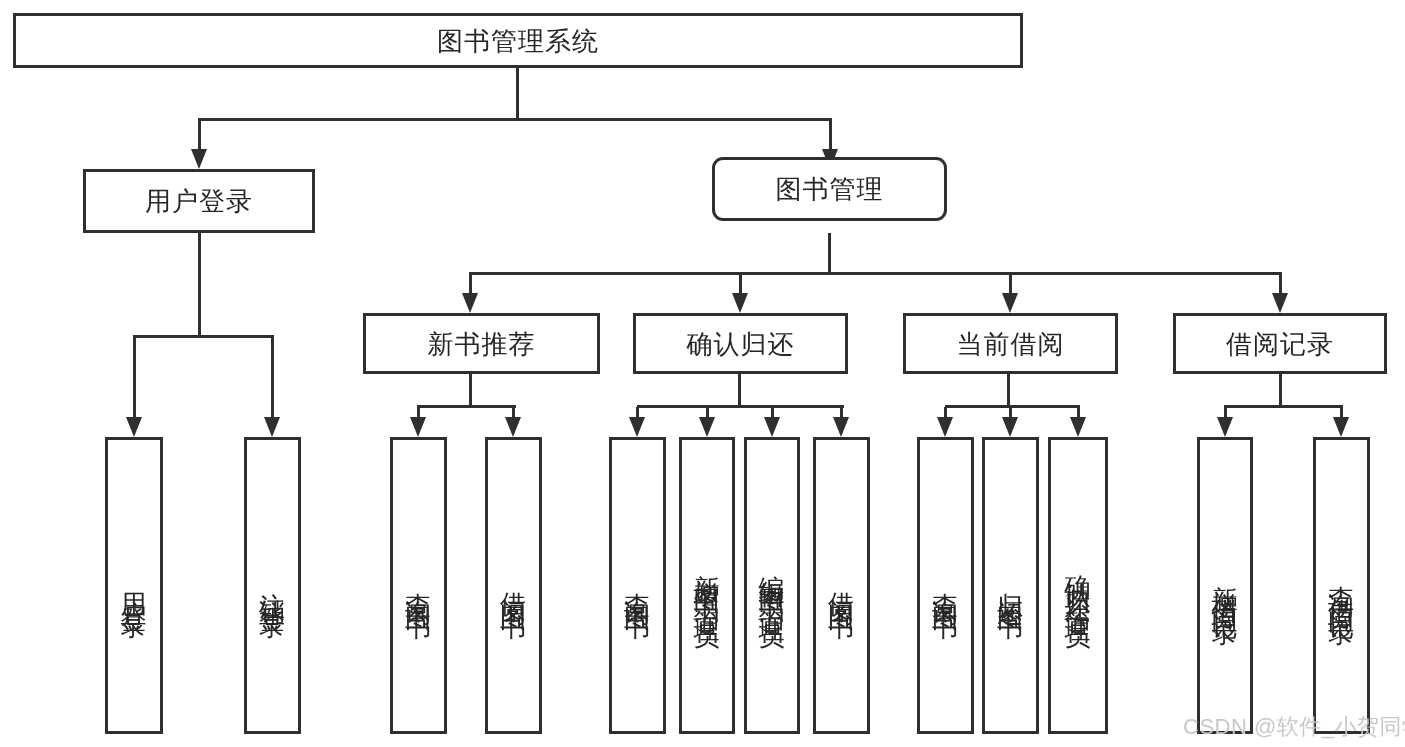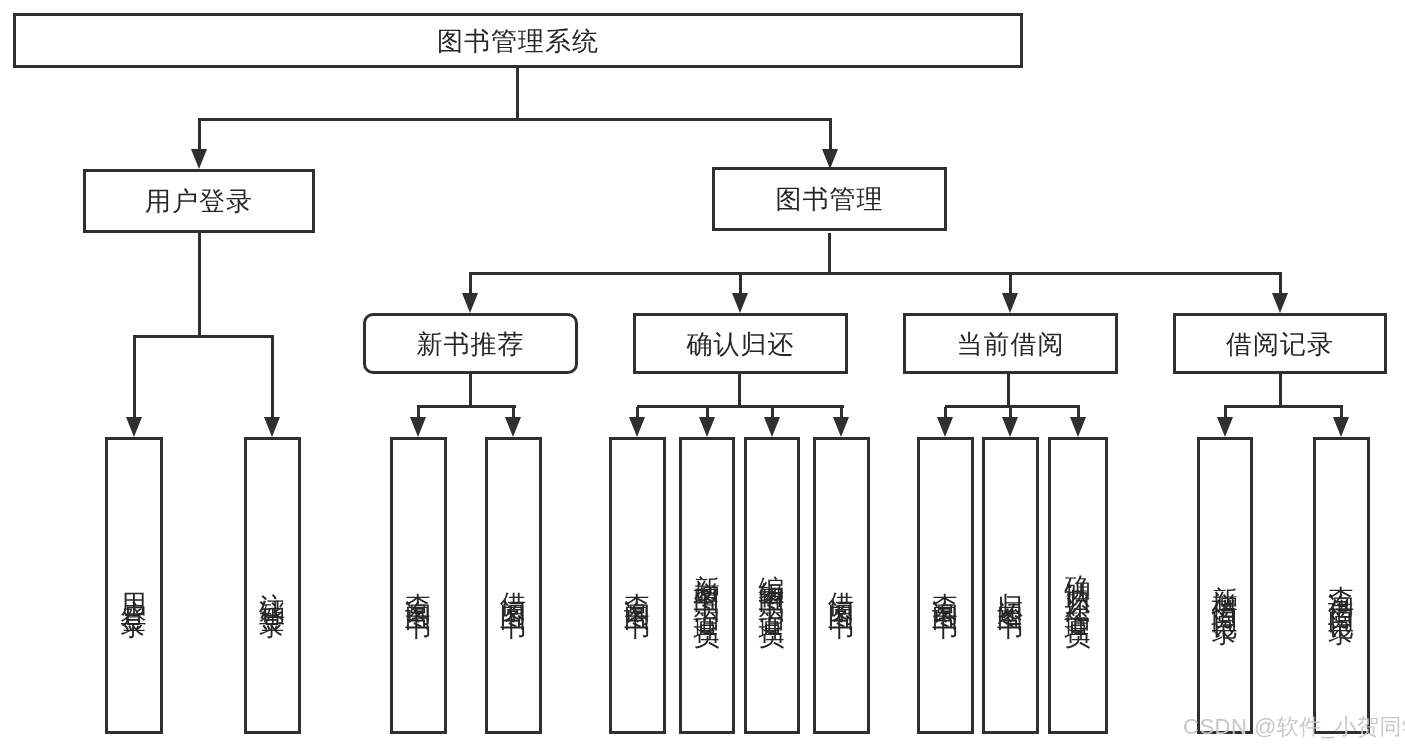--- a/index.html
+++ b/index.html
@@ -112,24 +112,24 @@
       <div class="line" style="left: 1340px; top: 407px; width: 3px; height: 12px;"></div>
       <div class="arrowhead" style="left: 1333px; top: 417px;"></div>
     </div>
   <div id="layer-nodes">
       <div class="node" style="left: 13px; top: 13px; width: 1010px; height: 55px;">
         <span class="lbl">图书管理系统</span>
       </div>
       <div class="node" style="left: 83px; top: 169px; width: 232px; height: 64px;">
         <span class="lbl">用户登录</span>
       </div>
-      <div class="node" style="left: 712px; top: 167px; width: 235px; height: 64px;">
+      <div class="node" style="left: 712px; top: 157px; width: 235px; height: 64px; border-radius: 11px;">
         <span class="lbl">图书管理</span>
       </div>
-      <div class="node" style="left: 363px; top: 313px; width: 215px; height: 61px; border-radius: 10px;">
+      <div class="node" style="left: 363px; top: 313px; width: 237px; height: 61px;">
         <span class="lbl">新书推荐</span>
       </div>
       <div class="node" style="left: 633px; top: 313px; width: 215px; height: 61px;">
         <span class="lbl">确认归还</span>
       </div>
       <div class="node" style="left: 903px; top: 313px; width: 215px; height: 61px; text-align: center;">
         <span class="lbl">当前借阅</span>
       </div>
       <div class="node" style="left: 1173px; top: 313px; width: 214px; height: 61px; justify-content: center;">
         <span class="lbl">借阅记录</span>

